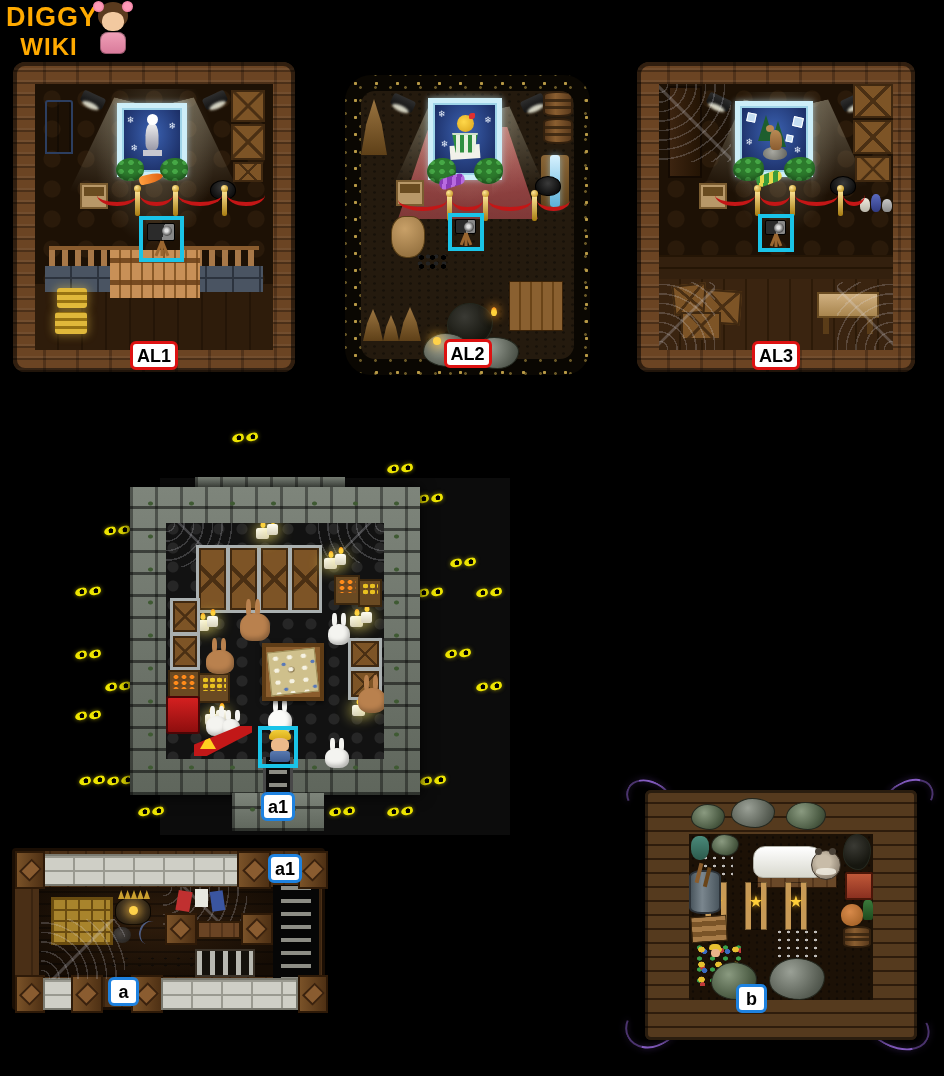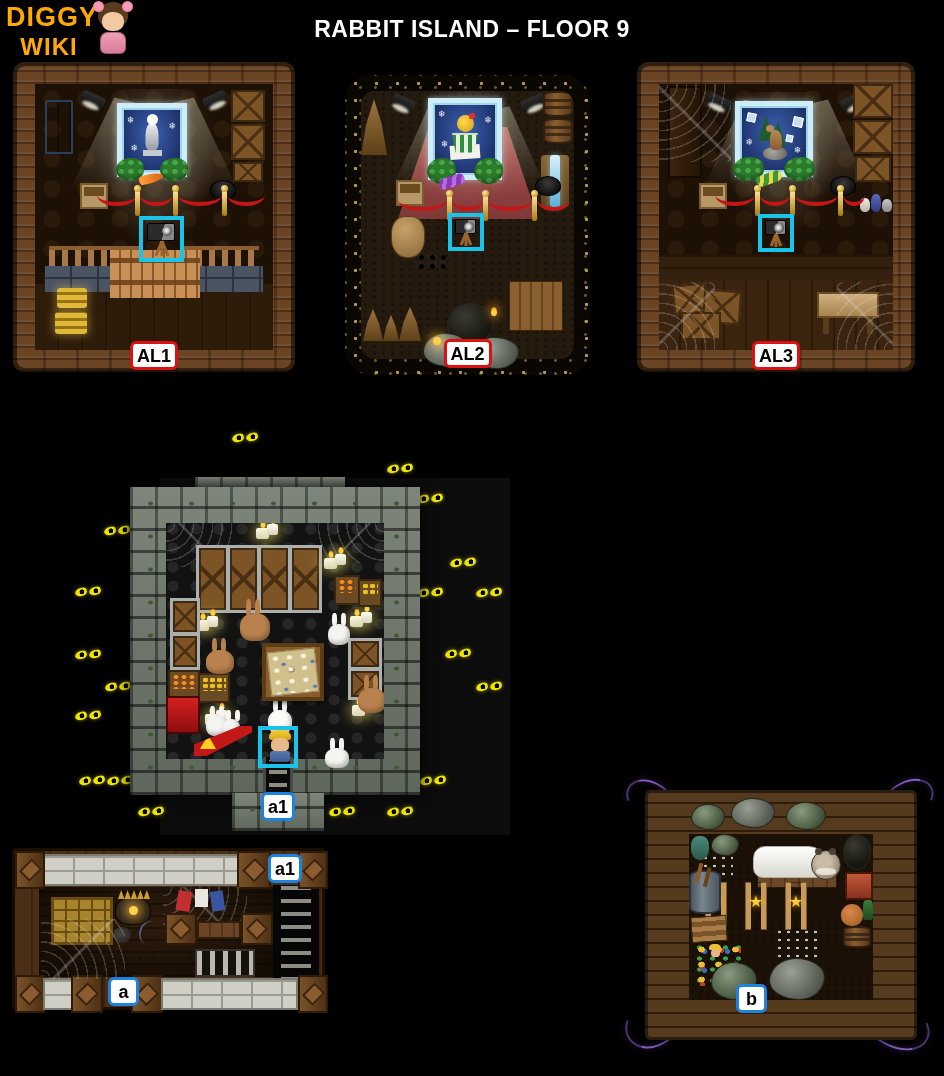--- a/index.html
+++ b/index.html
@@ -213,21 +213,20 @@
     <div class="logo-line l1">DIGGY'S</div>
     <div class="logo-line l2">WIKI</div>
   </div>
   <div class="abs" style="left:90px;top:0;width:46px;height:58px">
     <span class="av-hair"></span>
     <span class="av-flower f1"></span>
     <span class="av-flower f2"></span>
     <span class="av-face"></span>
     <span class="av-body"></span>
   </div>
-  <div class="abs title" style="left:50%;top:16px;transform:translateX(-50%)">RABBIT ISLAND – FLOOR 9</div>
 
   <div class="wood-room" style="left:13px;top:62px;width:282px;height:310px">
     <div class="room-inner">
       <div class="abs wallpaper" style="left:0;top:0;right:0;height:200px"></div>
       <div class="abs floorwood" style="left:0;top:200px;right:0;bottom:0"></div>
       <div class="abs pool" style="left:55px;top:5px;width:130px;height:165px"></div>
       <div class="abs beam" style="left:40px;top:14px;width:70px;height:120px;transform:rotate(14deg)"></div>
       <div class="abs beam" style="left:128px;top:14px;width:70px;height:120px;transform:rotate(-14deg)"></div>
       <div class="abs lamp" style="left:46px;top:10px;transform:rotate(25deg)"></div>
       <div class="abs lamp" style="left:168px;top:10px;transform:rotate(-25deg)"></div>

